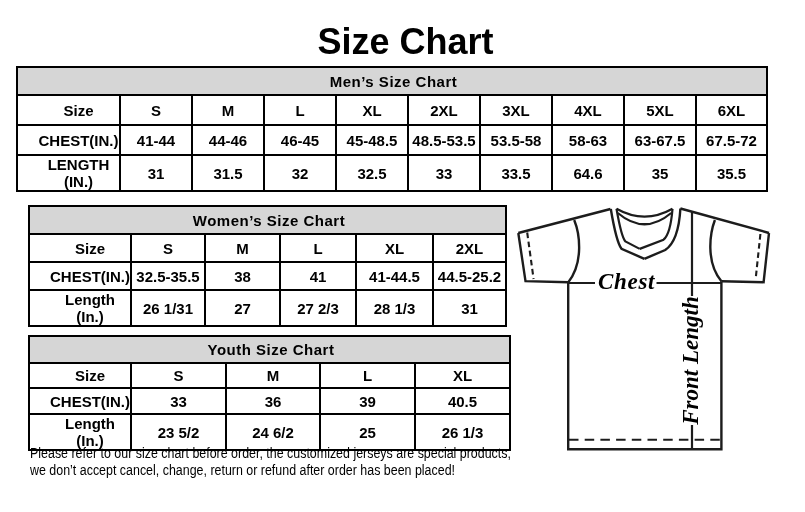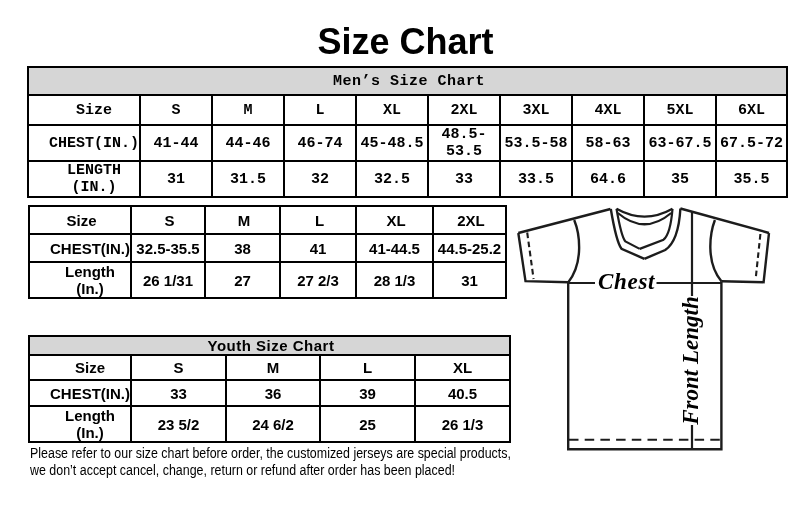--- a/index.html
+++ b/index.html
@@ -5,21 +5,21 @@
   html,body { margin:0; padding:0; }
   body { width:805px; height:512px; background:#ffffff; position:relative; overflow:hidden;
          font-family:"Liberation Sans", sans-serif; }
   .abs { position:absolute; }
   #title { left:3px; top:21px; width:805px; text-align:center; font-size:36px; font-weight:bold; color:#000; }
   table { border-collapse:collapse; table-layout:fixed; }
   td { border:2px solid #000; text-align:center; vertical-align:middle; font-weight:bold; color:#000; padding:0; overflow:hidden; }
   tr td:first-child { padding-left:20px; }
   tr:first-child td { padding-left:3px; }
   td.h { background:#d6d6d6; font-size:16px; letter-spacing:0.5px; padding-left:3px; }
-  #men  { left:27px; top:66px;font-family:Liberation Mono, monospace; }
+  #men  { left:16px; top:66px; }
   #men td { font-size:15px; }
   #women { left:28px; top:205px; }
   #women td { font-size:15px; }
   #youth { left:28px; top:335px; }
   #youth td { font-size:15px; }
   #note { left:30px; top:445px; width:700px; font-size:14px; color:#000; line-height:16.5px; transform:scaleX(0.888); transform-origin:0 0; white-space:nowrap; }
   #shirt { left:505px; top:195px; }
 </style>
 </head>
 <body>
@@ -51,21 +51,21 @@
         <td>2XL</td>
         <td>3XL</td>
         <td>4XL</td>
         <td>5XL</td>
         <td>6XL</td>
       </tr>
   <tr style="height:30px">
         <td>CHEST(IN.)</td>
         <td>41-44</td>
         <td>44-46</td>
-        <td>46-74</td>
+        <td>46-45</td>
         <td>45-48.5</td>
         <td>48.5-53.5</td>
         <td>53.5-58</td>
         <td>58-63</td>
         <td>63-67.5</td>
         <td>67.5-72</td>
       </tr>
   <tr style="height:30px">
         <td>LENGTH (IN.)</td>
         <td>31</td>
@@ -84,20 +84,23 @@
 <table id="women" class="abs">
   <colgroup>
       <col style="width:97px">
       <col style="width:74px">
       <col style="width:75px">
       <col style="width:76px">
       <col style="width:77px">
       <col style="width:73px">
     </colgroup>
   <tbody>
+      <tr style="height:28px">
+        <td class="h" colspan="6">Women’s Size Chart</td>
+      </tr>
   <tr style="height:28px">
         <td>Size</td>
         <td>S</td>
         <td>M</td>
         <td>L</td>
         <td>XL</td>
         <td>2XL</td>
       </tr>
   <tr style="height:28px">
         <td>CHEST(IN.)</td>
@@ -120,21 +123,21 @@
 
 <table id="youth" class="abs">
   <colgroup>
       <col style="width:97px">
       <col style="width:95px">
       <col style="width:94px">
       <col style="width:95px">
       <col style="width:95px">
     </colgroup>
   <tbody>
-      <tr style="height:19px">
+      <tr style="height:27px">
         <td class="h" colspan="5">Youth Size Chart</td>
       </tr>
   <tr style="height:25px">
         <td>Size</td>
         <td>S</td>
         <td>M</td>
         <td>L</td>
         <td>XL</td>
       </tr>
   <tr style="height:26px">

